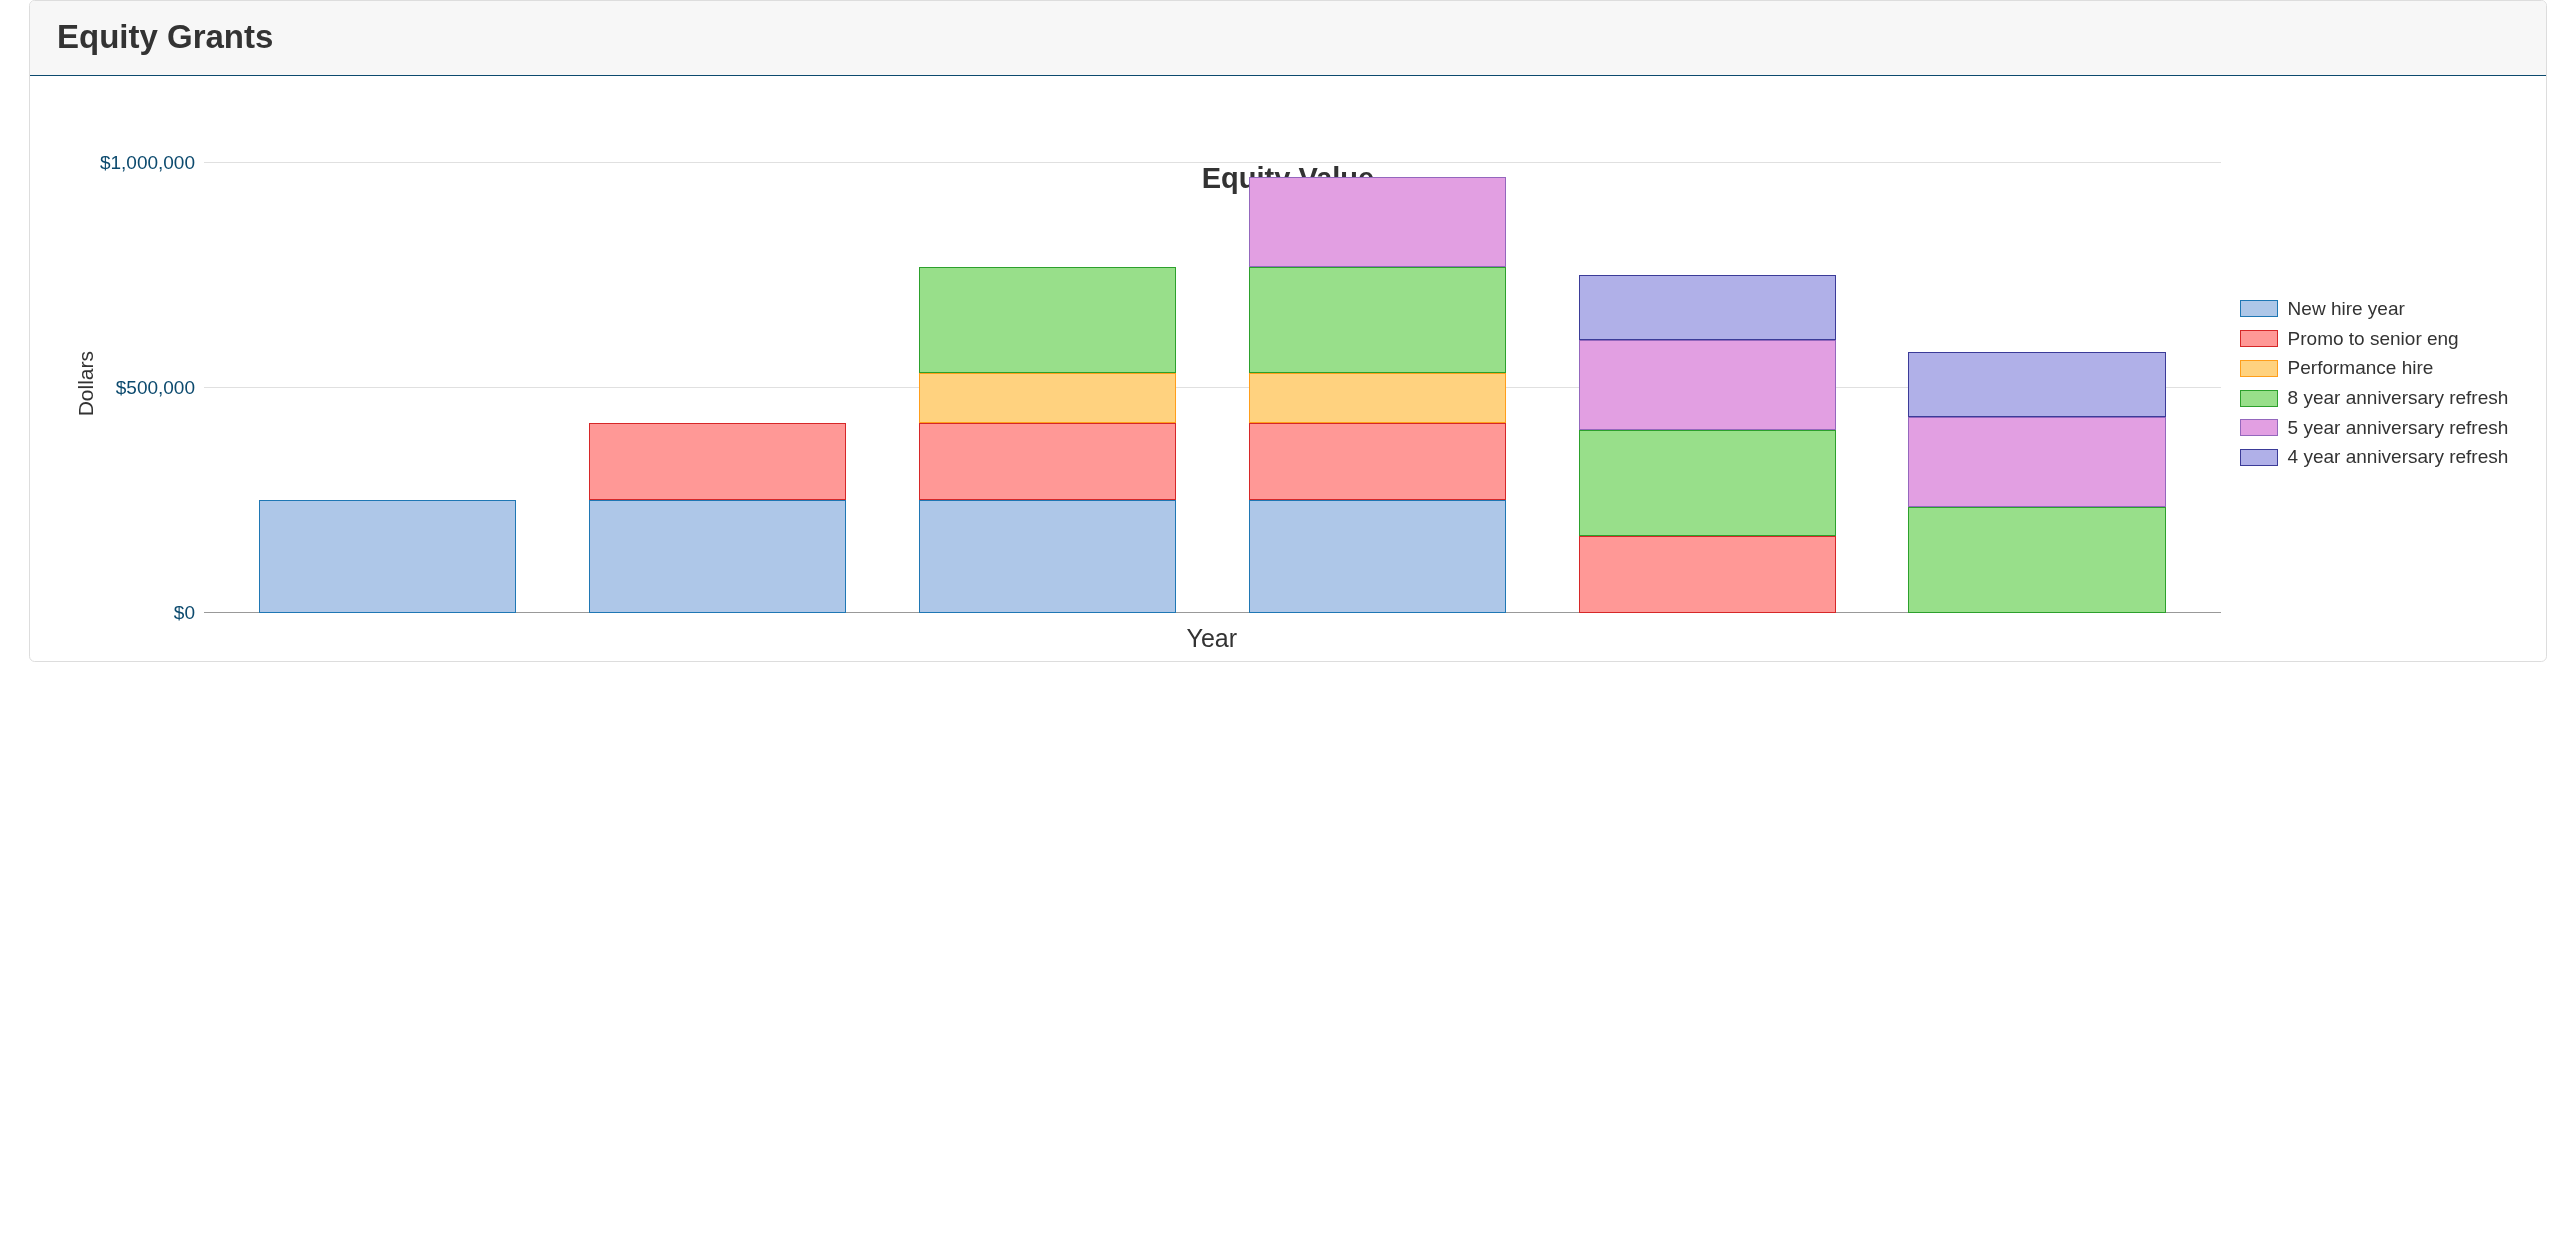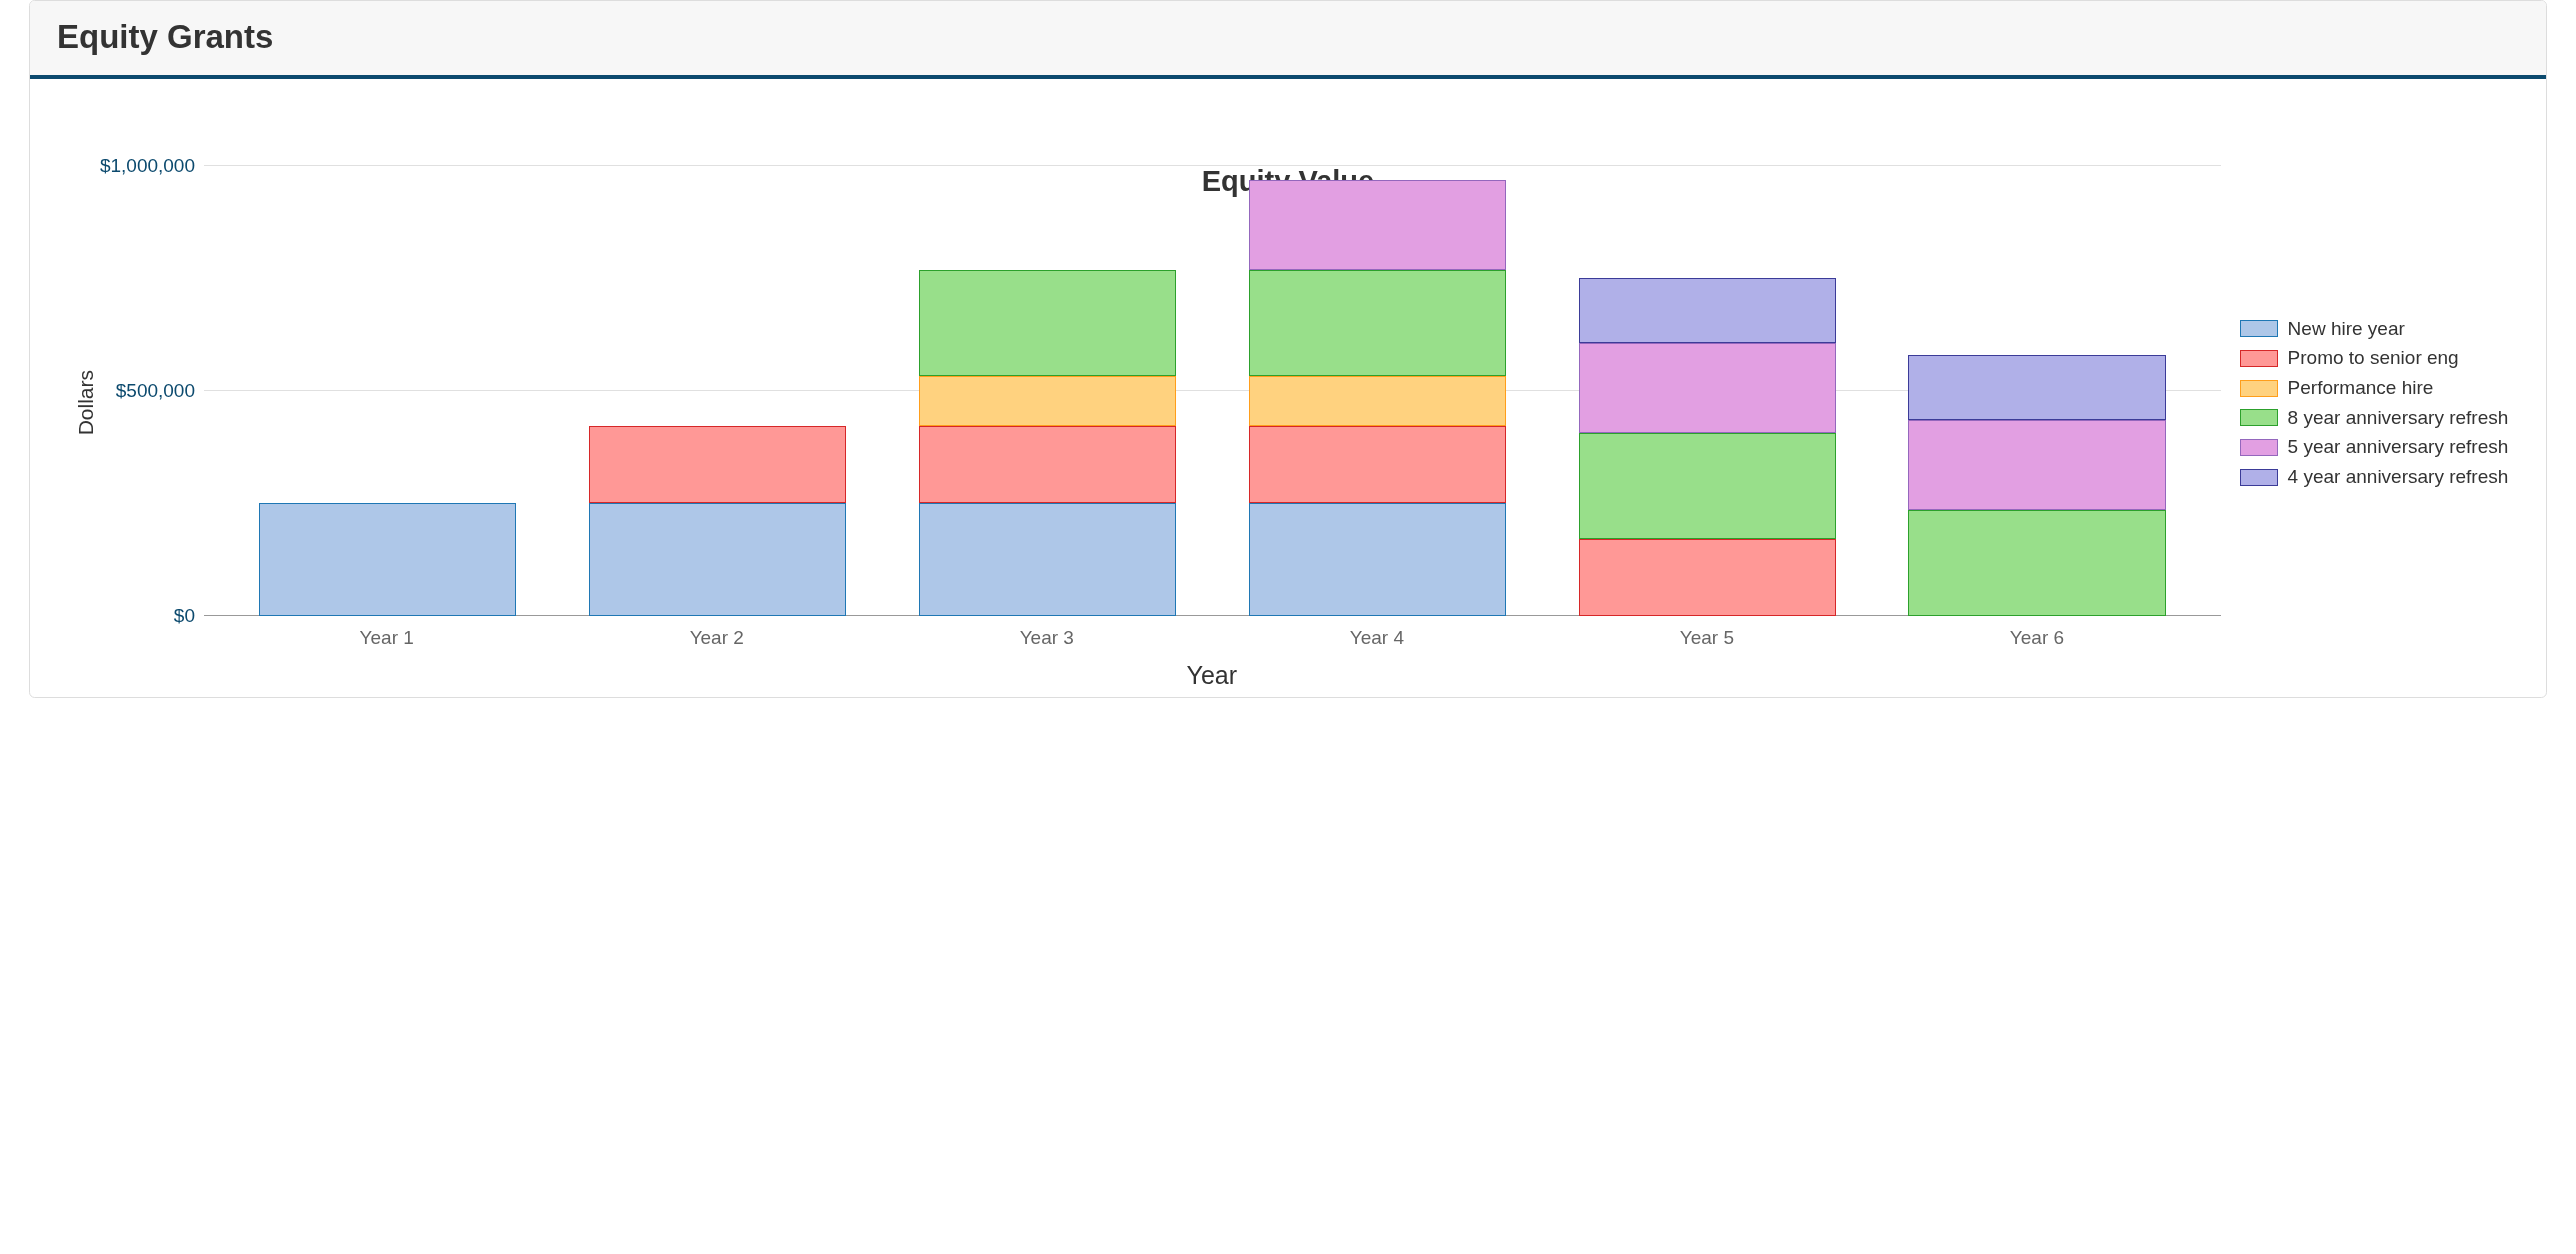--- a/index.html
+++ b/index.html
@@ -11,21 +11,21 @@
   }
   .panel {
     margin: 0 29px 0 29px;
     border: 1px solid #ddd;
     border-radius: 5.7px;
     overflow: hidden;
     background: #fff;
   }
   .panel-header {
     background: #f7f7f7;
-    border-bottom: 4px solid #0c4a6e;
+    border-bottom: 1px solid #0c4a6e;
     padding: 17px 27px 19px 27px;
   }
   .panel-header h2 {
     margin: 0;
     font-size: 33px;
     font-weight: 600;
     color: #333;
   }
   .panel-body {
     padding: 9.6px 0 0 0;
@@ -223,28 +223,20 @@
               </div>
               <div class="bar-slot">
                 <div class="bar">
                   <div class="seg" title="2 year anniversary refresh: 235000" style="height: 106px; background: rgb(152, 223, 138); border-color: rgb(44, 160, 44);"></div>
                   <div class="seg" title="3 year anniversary refresh: 200000" style="height: 90px; background: rgb(226, 159, 226); border-color: rgb(148, 103, 189);"></div>
                   <div class="seg" title="4 year anniversary refresh: 145000" style="height: 65px; background: rgb(176, 176, 232); border-color: rgb(59, 59, 152);"></div>
                 </div>
               </div>
             </div>
         </div>
-        <div class="x-labels" id="x-labels">
-            <div class="x-label">Year 1</div>
-            <div class="x-label">Year 2</div>
-            <div class="x-label">Year 3</div>
-            <div class="x-label">Year 4</div>
-            <div class="x-label">Year 5</div>
-            <div class="x-label">Year 6</div>
-          </div>
         <div class="x-axis-label">Year</div>
       </div>
 
       <div class="legend" id="legend">
           <div class="legend-item">
             <span class="swatch" style="background: rgb(174, 199, 232); border-color: rgb(31, 119, 180);"></span>
             <span>New hire year</span>
           </div>
           <div class="legend-item">
             <span class="swatch" style="background: rgb(255, 152, 150); border-color: rgb(214, 39, 40);"></span>

